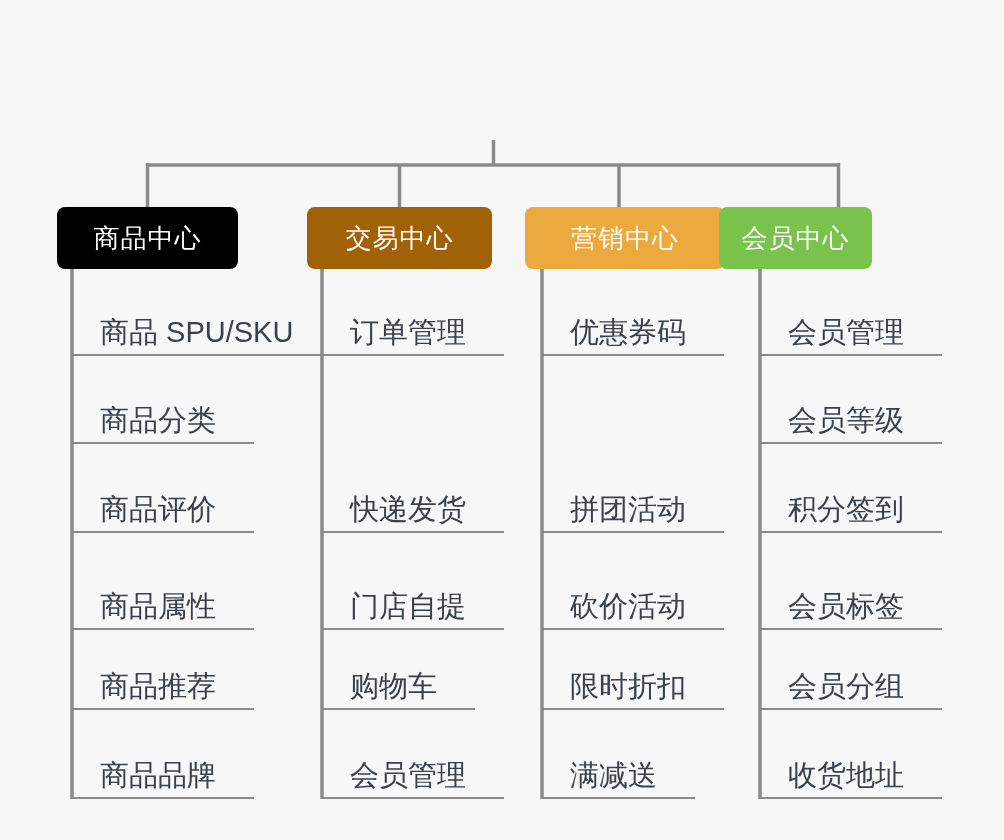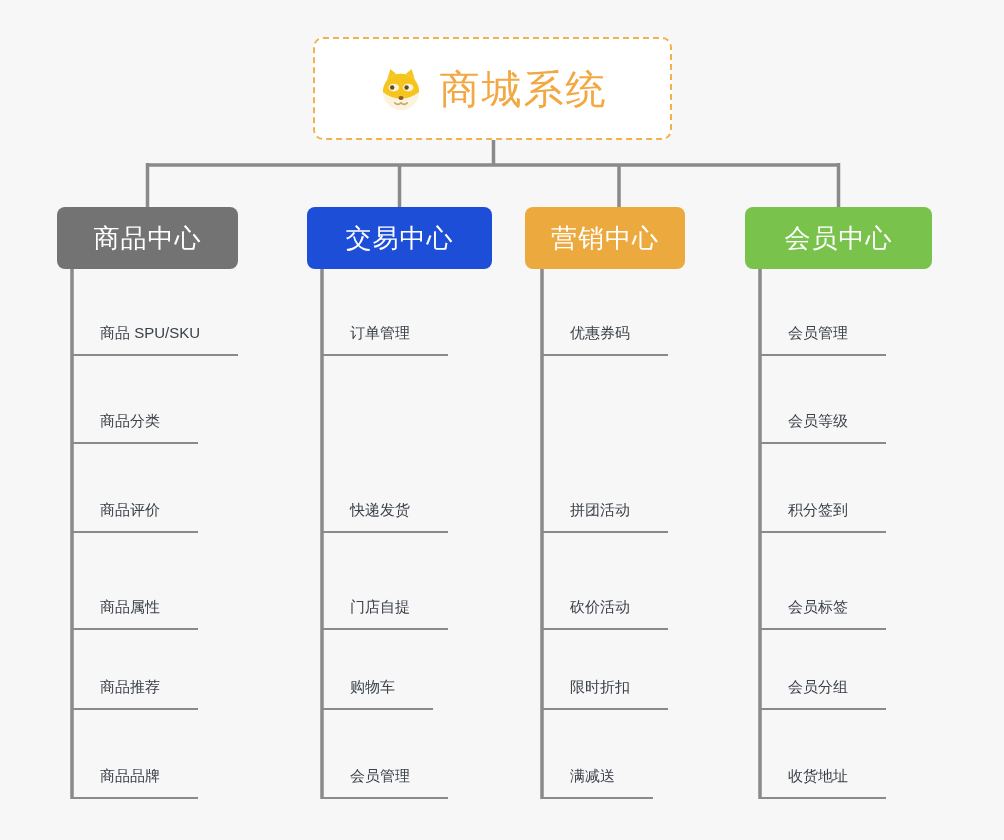--- a/index.html
+++ b/index.html
@@ -41,29 +41,29 @@
   
   .branch-box {
     position: absolute; top: 207px; height: 62px;
     border-radius: 8px;
     display: flex; align-items: center; justify-content: center;
     color: #ffffff; font-size: 26px; letter-spacing: 1px;
     z-index: 2;
   }
   .bx0 { left: 57px;  width: 181px; }
   .bx1 { left: 307px; width: 185px; }
-  .bx2 { left: 525px; width: 160px; }
-  .bx3 { left: 745px; width: 187px; }
+  .bx2 { left: 525px; width: 200px; }
+  .bx3 { left: 719px; width: 153px; }
 
   
   .leaf {
     position: absolute;
     padding: 0 38px 7px 28px;
     border-bottom: 2px solid var(--line);
-    font-size: 15px; line-height: 29px; color: var(--leaf-text);
+    font-size: 29px; line-height: 29px; color: var(--leaf-text);
     white-space: nowrap; width: max-content;
     z-index: 1;
   }
   .cx0 { left: 72px; }
   .cx1 { left: 322px; }
   .cx2 { left: 542px; }
   .cx3 { left: 760px; }
   .ry0 { top: 318px; }
   .ry1 { top: 406px; }
   .ry2 { top: 495px; }
@@ -86,38 +86,23 @@
     <path d="M399.5,165 L399.5,207"></path>
     <path d="M619,165 L619,207"></path>
     <path d="M838.5,163 L838.5,207"></path>
 
     <path d="M72,269 L72,799"></path>
     <path d="M322,269 L322,799"></path>
     <path d="M542,269 L542,799"></path>
     <path d="M760,269 L760,799"></path>
   </svg>
 
-  <div class="root-node">
-    <svg class="doge" viewBox="0 0 48 48" aria-hidden="true">
-      <path d="M9 16 L13 3 L22 11 Z" fill="#f6c51d"></path>
-      <path d="M39 16 L35 3 L26 11 Z" fill="#f6c51d"></path>
-      <circle cx="24" cy="27" r="19" fill="#fcf3df"></circle>
-      <path d="M5 27 a19 19 0 0 1 38 0 q-9 7 -19 7 q-10 0 -19 -7 z" fill="#f6c51d"></path>
-      <ellipse cx="16.5" cy="22.5" rx="5.5" ry="4" fill="#fcf3df"></ellipse>
-      <ellipse cx="31.5" cy="22.5" rx="5.5" ry="4" fill="#fcf3df"></ellipse>
-      <circle cx="14.8" cy="22.5" r="2.3" fill="#6b4a1e"></circle>
-      <circle cx="29.8" cy="22.5" r="2.3" fill="#6b4a1e"></circle>
-      <ellipse cx="24" cy="33.5" rx="2.7" ry="2.1" fill="#8a5a28"></ellipse>
-      <path d="M17.5 38.5 q3.2 3 6.5 0 q3.3 3 6.5 0" stroke="#c9a96b" stroke-width="1.7" fill="none" stroke-linecap="round"></path>
-    </svg>
-    <span class="root-title">商城系统</span>
-  </div>
 
-  <div class="branch-box bx0" style="background: #737373;">商品中心</div>
-  <div class="branch-box bx1" style="background: #1d4ed8;">交易中心</div>
+  <div class="branch-box bx0" style="background: #000000;">商品中心</div>
+  <div class="branch-box bx1" style="background: #a16207;">交易中心</div>
   <div class="branch-box bx2" style="background: rgb(235, 169, 62);">营销中心</div>
   <div class="branch-box bx3" style="background: rgb(121, 194, 75);">会员中心</div>
 
   <div class="leaf cx0 ry0">商品 SPU/SKU</div>
   <div class="leaf cx0 ry2">商品评价</div>
   <div class="leaf cx0 ry1">商品分类</div>
   <div class="leaf cx0 ry3">商品属性</div>
   <div class="leaf cx0 ry4">商品推荐</div>
   <div class="leaf cx0 ry5">商品品牌</div>
 

